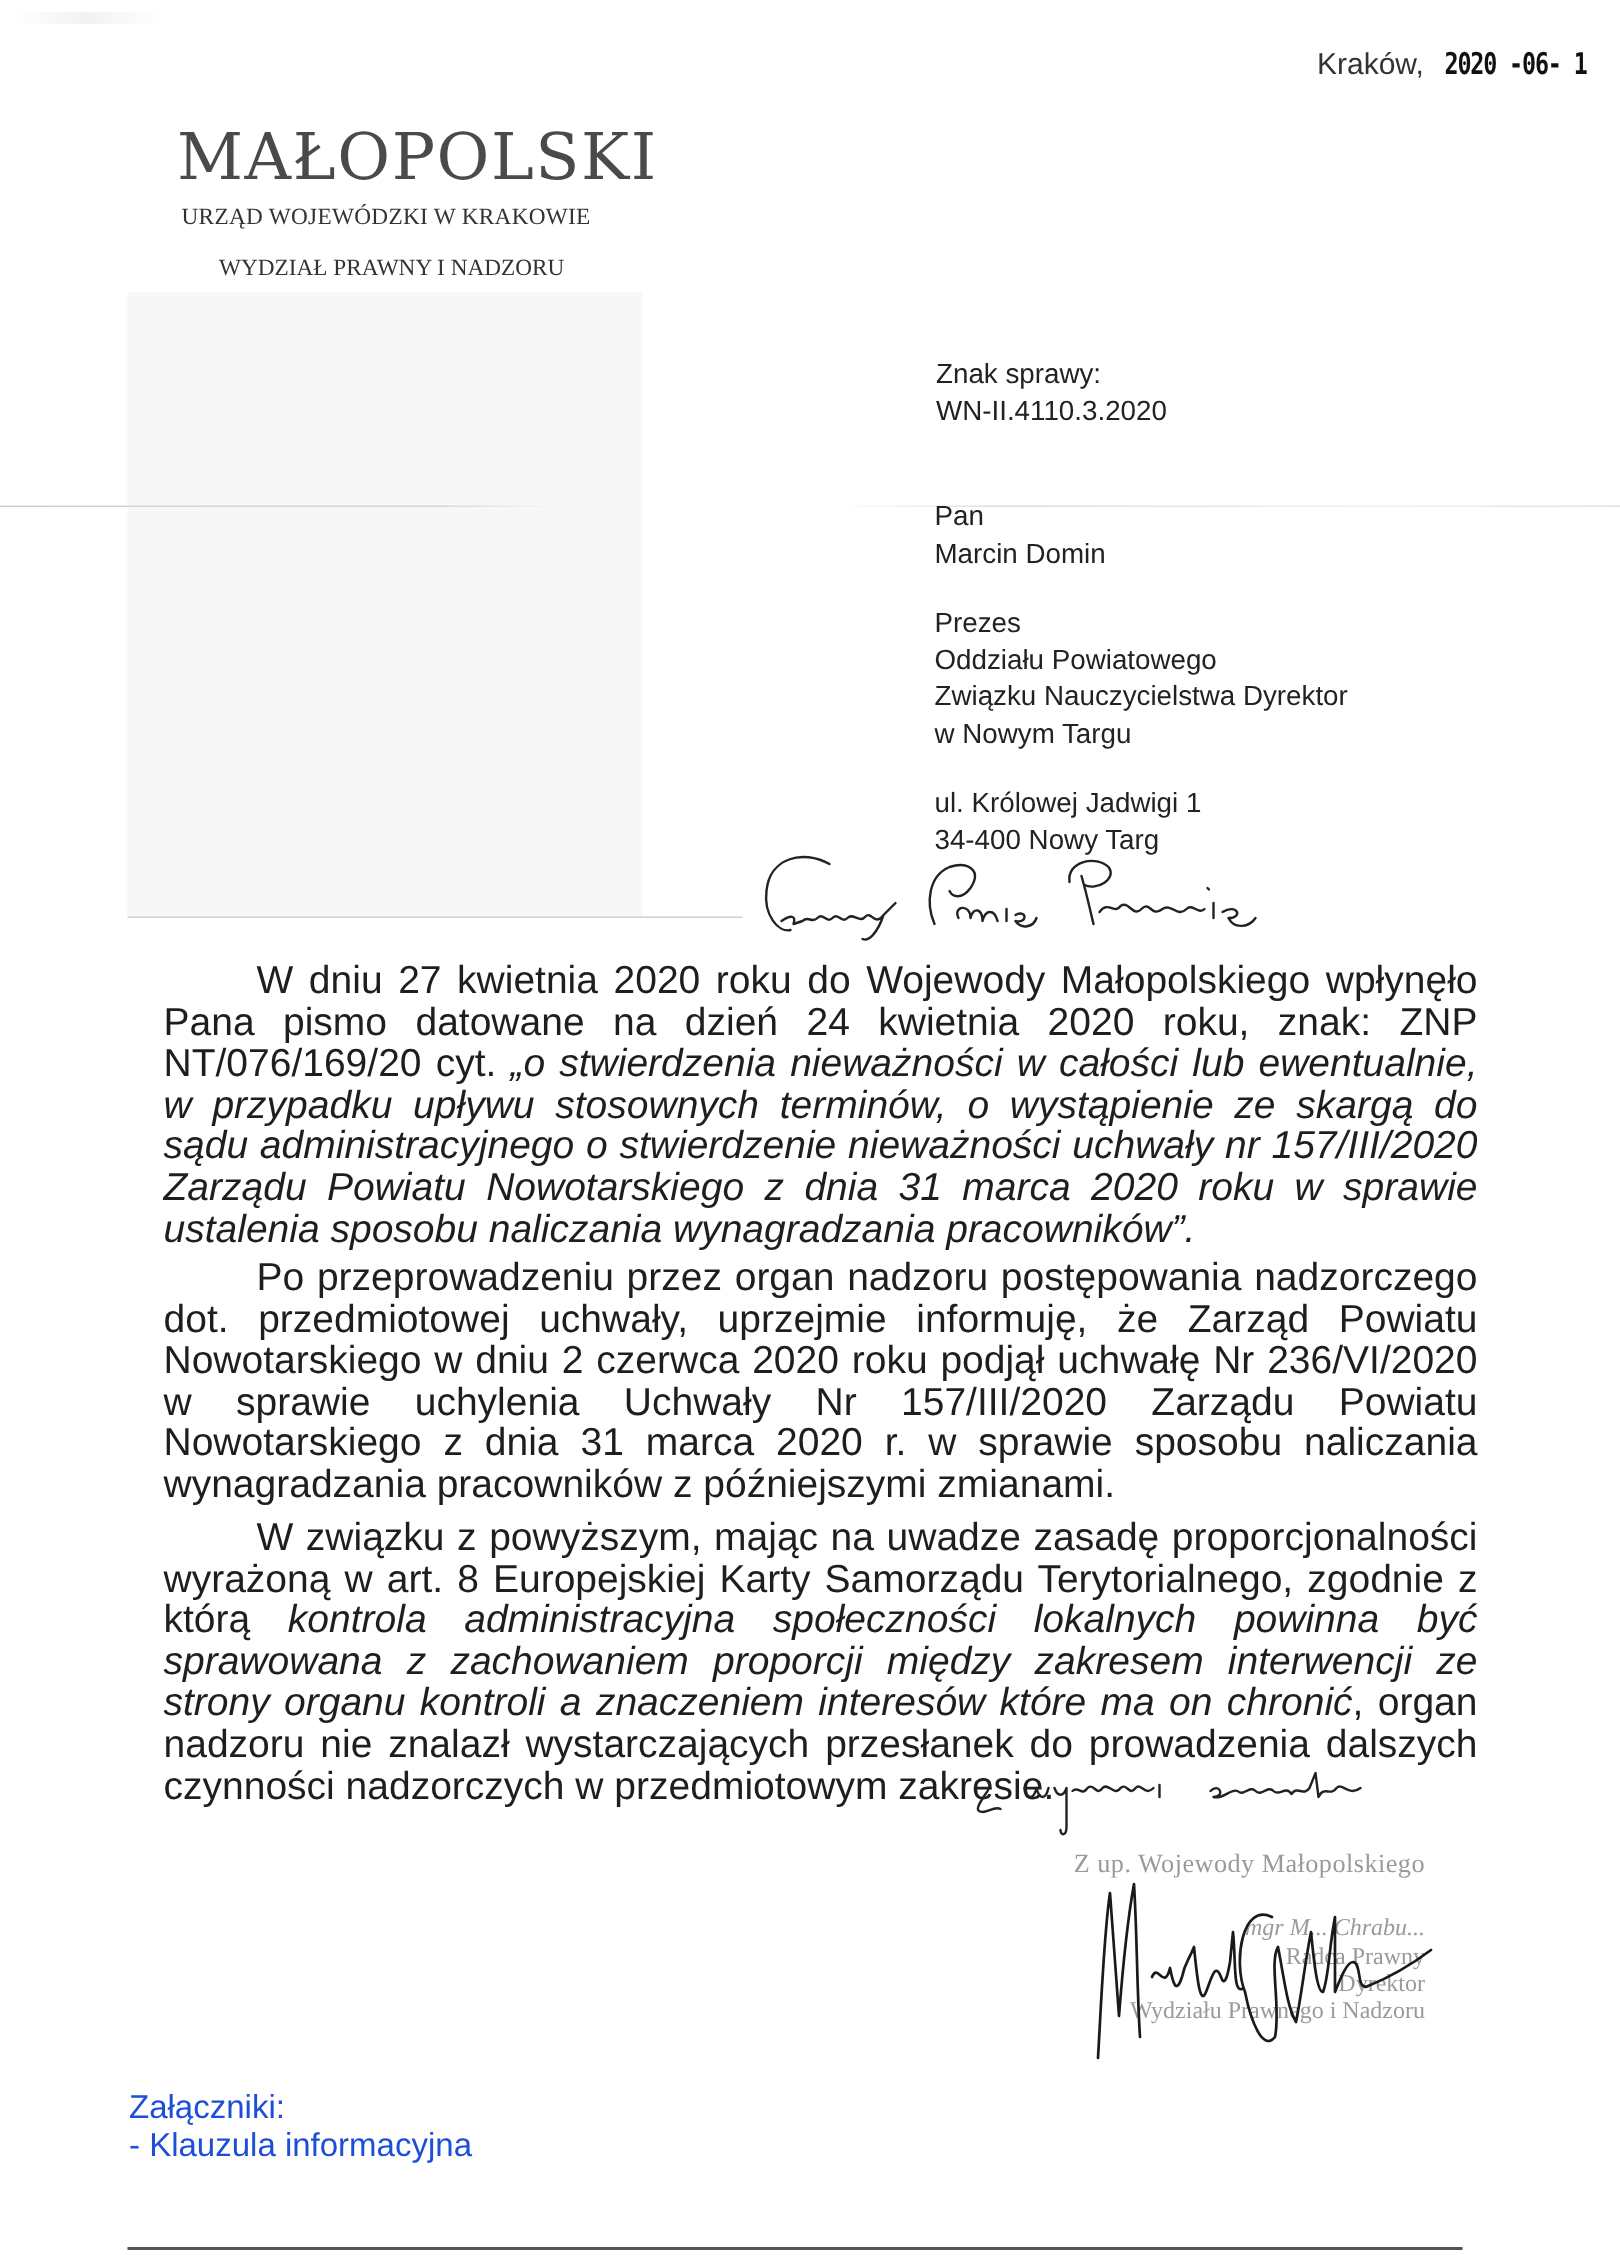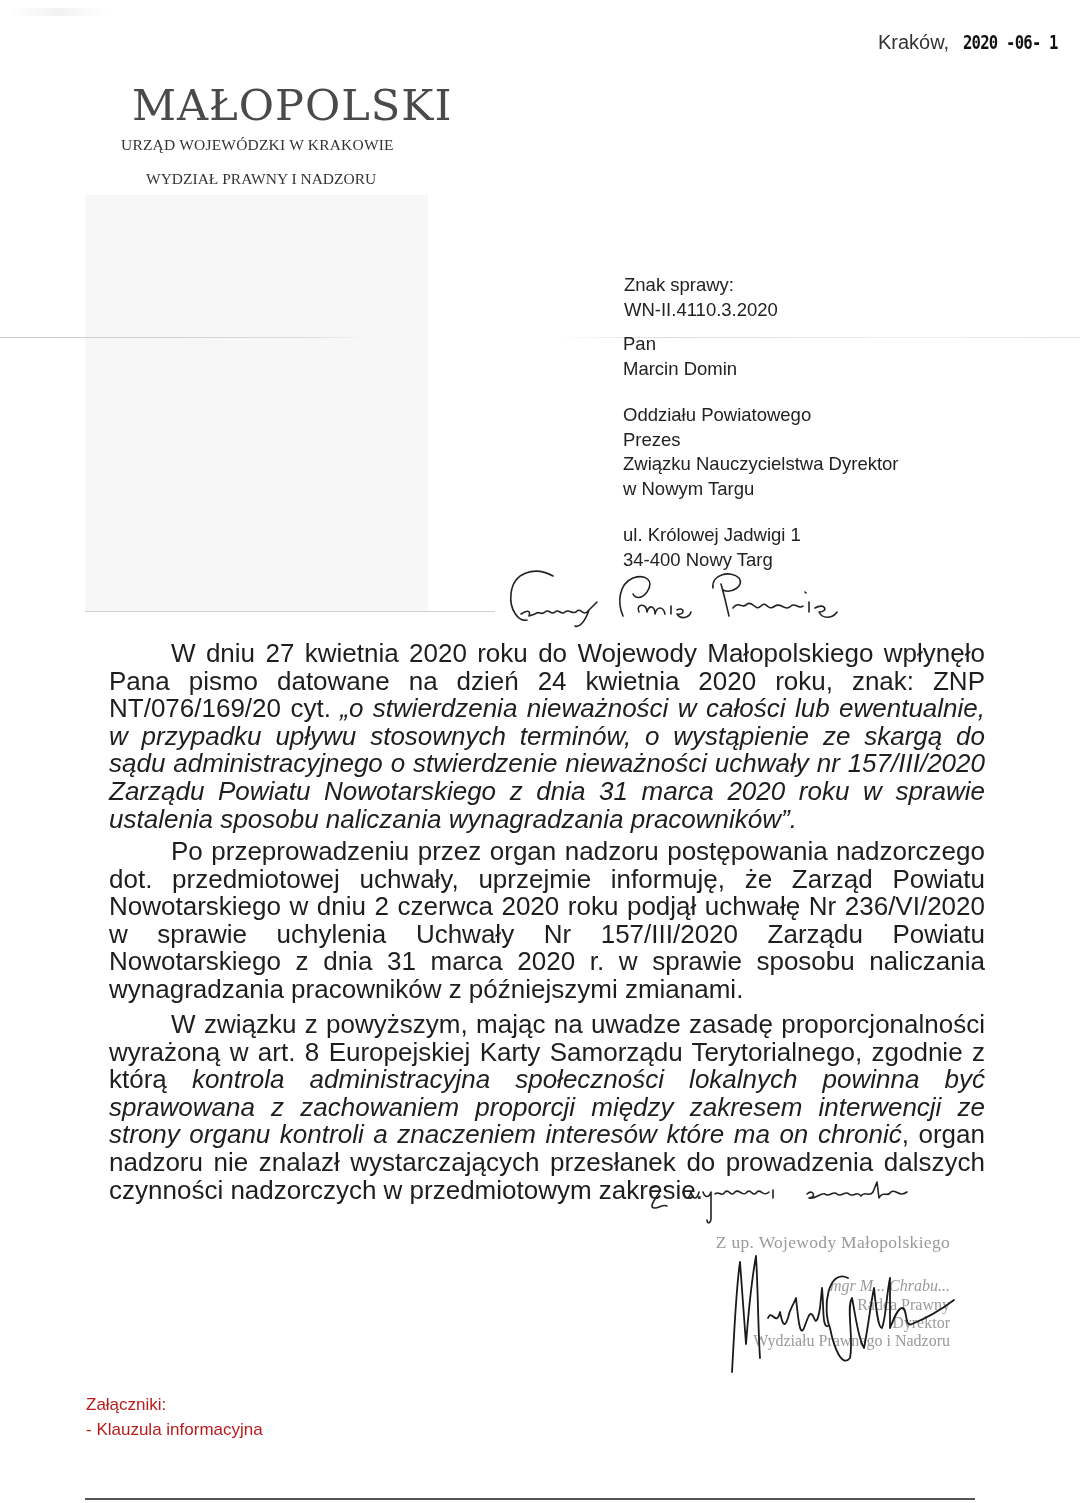--- a/index.html
+++ b/index.html
@@ -40,21 +40,20 @@
     }
 
     
     .logo-title {
       left: 118px; top: 84px;
       font-family: "DejaVu Serif", serif;
       font-size: 43px;
       letter-spacing: 1px;
       color: #4a4a4a;
       line-height: 1;
-      margin-left: 14px;
     }
     .logo-sub {
       left: 121px; top: 136px;
       font-family: "Liberation Serif", serif;
       font-size: 15.5px;
       color: #333;
       letter-spacing: 0.2px;
       text-align: right;
     }
     .logo-dept {
@@ -80,21 +79,20 @@
       display: inline-block;
       transform: scaleX(0.78);
       transform-origin: left center;
     }
 
     .case-ref {
       left: 624px; top: 236px;
       font-size: 18.5px;
       color: #222;
       line-height: 25px;
-      margin-top: 36px;
     }
 
     .address {
       left: 623px; top: 332px;
       font-size: 18.5px;
       font-weight: normal;
       color: #222;
       line-height: 24.5px;
     }
     .address .gap { height: 22px; }
@@ -136,22 +134,22 @@
     .stamp .st-line1 { font-size: 17.5px; letter-spacing: 0.3px; }
     .stamp .st-name { font-style: italic; margin-top: 22px; font-size: 16px; }
     .stamp .st-small { font-size: 16px; line-height: 18px; }
     .signature {
       left: 718px; top: 1248px; width: 255px; height: 130px;
     }
 
     
     .attachments {
       left: 86px; top: 1392px;
-      font-size: 17px;
-      color: #b91c1c;
+      font-size: 22px;
+      color: #1d4ed8;
       line-height: 25px;
     }
     .bottom-rule {
       left: 85px; top: 1498px; width: 890px; height: 2px;
       background: #555;
     }
   </style>
 </head>
 <body>
 
@@ -171,22 +169,22 @@
 
 <div class="abs case-ref">
   <div>Znak sprawy:</div>
   <div>WN-II.4110.3.2020</div>
 </div>
 
 <div class="abs address">
   <div>Pan</div>
   <div>Marcin Domin</div>
   <div class="gap"></div>
+  <div>Prezes</div>
   <div>Oddziału Powiatowego</div>
-  <div>Prezes</div>
   <div>Związku Nauczycielstwa Dyrektor</div>
   <div>w Nowym Targu</div>
   <div class="gap"></div>
   <div>ul. Królowej Jadwigi 1</div>
   <div>34-400 Nowy Targ</div>
 </div>
 
 <svg class="abs greeting" viewBox="0 0 370 70">
   <title>Szanowny Panie Prezesie</title>
   <g fill="none" stroke="#222" stroke-width="1.6" stroke-linecap="round" stroke-linejoin="round">

